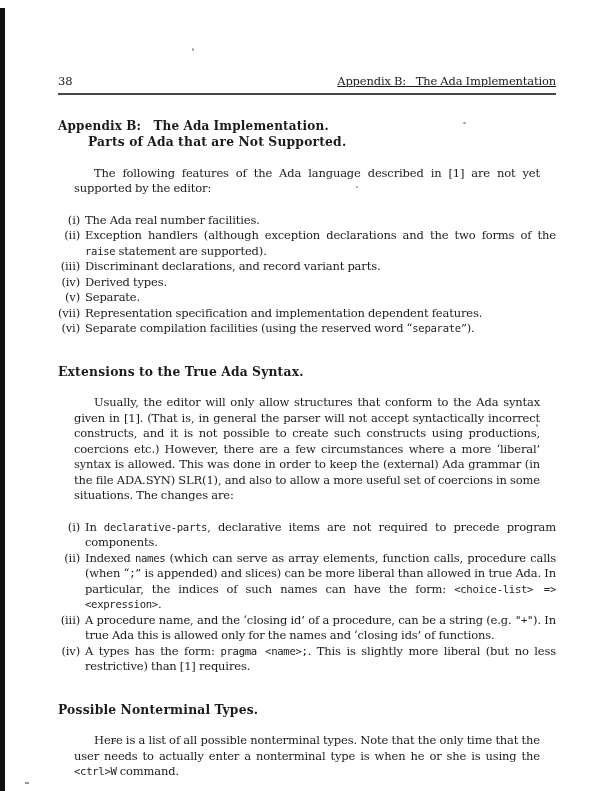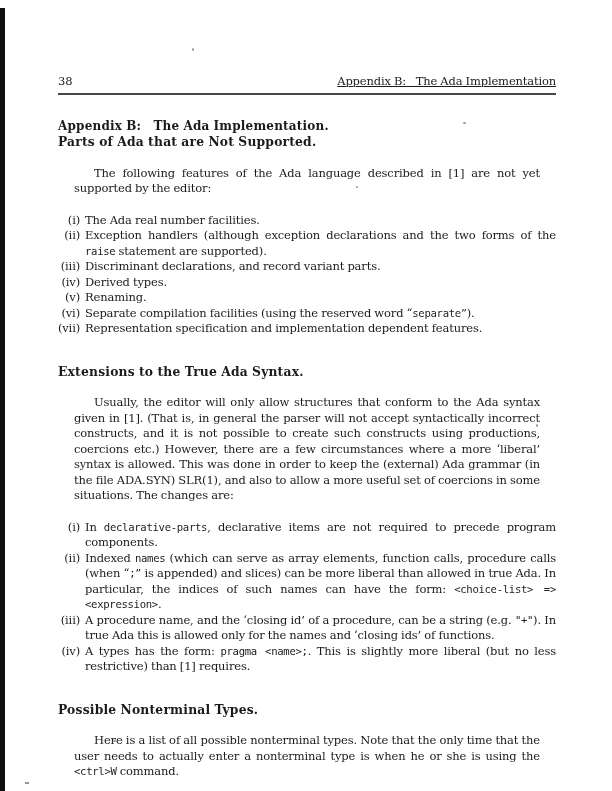--- a/index.html
+++ b/index.html
@@ -19,21 +19,21 @@
   }
   .running-header .pagenum{position:absolute;left:0;top:0;}
   .doc-title{
     font-size:12px;font-weight:bold;margin:24px 0 0 0;
     white-space:pre-wrap;letter-spacing:0.2px;
   }
   .section-heading{
     font-size:12.3px;font-weight:bold;letter-spacing:0.2px;
     margin:27px 0 11px 0;
   }
-  .section-heading:first-child{margin-top:0;}
+  .section-heading:first-child{margin-top:0;margin-left:30px;}
   p.para{margin:16px;text-indent:20px;text-align:justify;}
   .list{margin:0 0 0 -14px;}
   .list-item{display:flex;}
   .list-item .lbl{flex:0 0 36px;text-align:right;margin-right:5px;}
   .list-item .body{flex:1;text-align:justify;}
   .tt{
     font-family:"DejaVu Sans Mono","Liberation Mono",monospace;
     font-size:10.6px;font-weight:400;letter-spacing:-0.3px;
   }
   .term-row{display:flex;}
@@ -69,29 +69,29 @@
           <div class="list-item">
             <span class="lbl">(iii)</span>
             <div class="body"><span class="rn">Discriminant declarations, and record variant parts.</span></div>
           </div>
           <div class="list-item">
             <span class="lbl">(iv)</span>
             <div class="body"><span class="rn">Derived types.</span></div>
           </div>
           <div class="list-item">
             <span class="lbl">(v)</span>
-            <div class="body"><span class="rn">Renaming.</span></div>
+            <div class="body"><span class="rn">Separate.</span></div>
+          </div>
+          <div class="list-item">
+            <span class="lbl">(vii)</span>
+            <div class="body"><span class="rn">Representation specification and implementation dependent features.</span></div>
           </div>
           <div class="list-item">
             <span class="lbl">(vi)</span>
             <div class="body"><span class="rn">Separate compilation facilities (using the reserved word “</span><span class="tt">separate</span><span class="rn">”).</span></div>
-          </div>
-          <div class="list-item">
-            <span class="lbl">(vii)</span>
-            <div class="body"><span class="rn">Representation specification and implementation dependent features.</span></div>
           </div>
         </div>
         <div class="section-heading">Extensions to the True Ada Syntax.</div>
         <p class="para"><span class="rn">Usually, the editor will only allow structures that conform to the Ada syntax given in [1]. (That is, in general the parser will not accept syntactically incorrect constructs, and it is not possible to create such constructs using productions, coercions etc.)  However, there are a few circumstances where a more ‘liberal’ syntax is allowed. This was done in order to keep the (external) Ada grammar (in the file ADA.SYN) SLR(1), and also to allow a more useful set of coercions in some situations. The changes are:</span></p>
         <div class="list">
           <div class="list-item">
             <span class="lbl">(i)</span>
             <div class="body"><span class="rn">In </span><span class="tt">declarative-parts</span><span class="rn">, declarative items are not required to precede program components.</span></div>
           </div>
           <div class="list-item">

